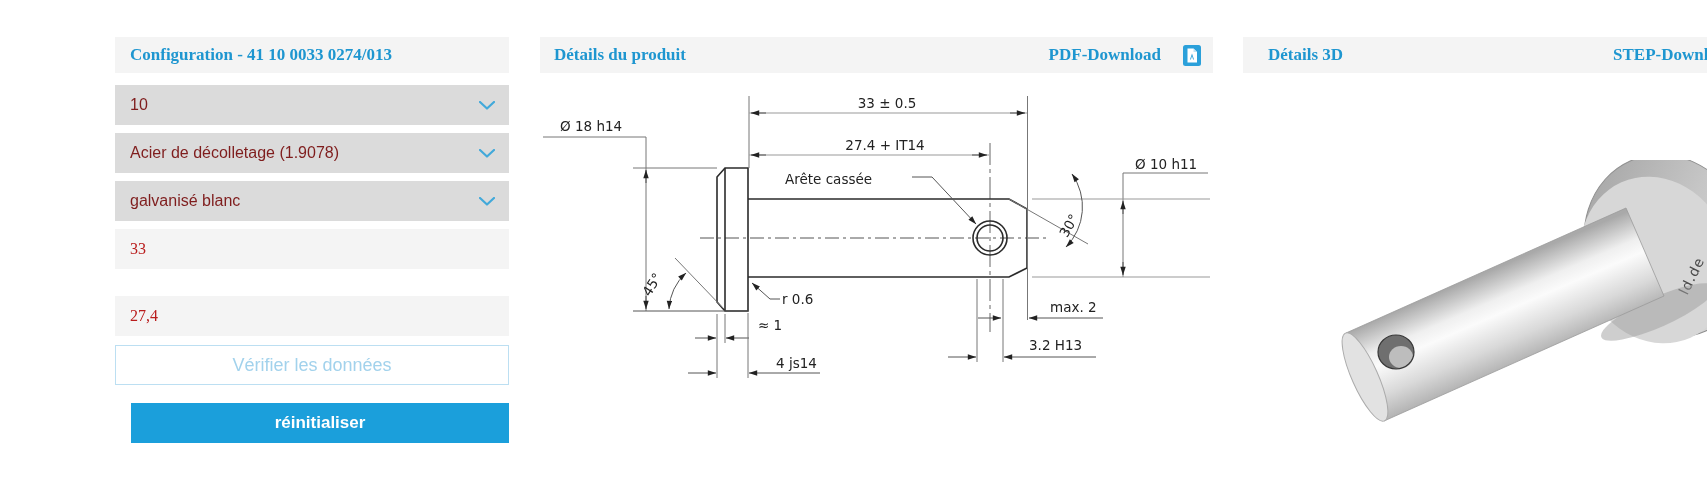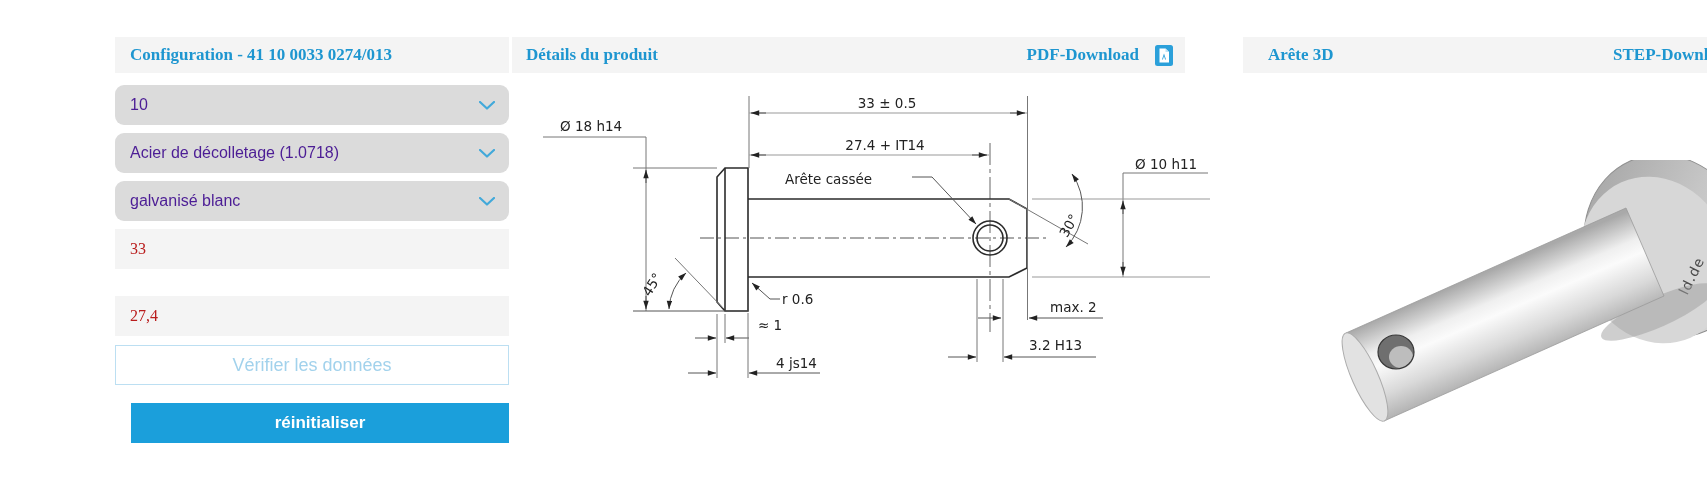--- a/index.html
+++ b/index.html
@@ -2,25 +2,25 @@
 <html><head>
 <meta charset="utf-8">
 <style>
   html,body{margin:0;padding:0;background:#fff;}
   body{width:1707px;height:482px;overflow:hidden;position:relative;
        font-family:"Liberation Sans",sans-serif;}
   .panel-header{position:absolute;height:36px;background:#f4f4f4;display:flex;
        align-items:center;justify-content:space-between;box-sizing:border-box;font-family:Liberation Serif, serif;}
   .panel-title{color:#1e96d0;font-weight:700;font-size:17px;white-space:nowrap;}
   .link{color:#1e96d0;font-weight:700;font-size:17px;white-space:nowrap;cursor:pointer;
-       display:flex;align-items:center;gap:16px;}
+       display:flex;align-items:center;gap:22px;}
   
   .cfg-row{position:absolute;left:115px;width:394px;height:40px;box-sizing:border-box;}
-  .dropdown{background:#dbdbdb;color:#4c1d95;font-size:16px;line-height:40px;
-       padding:0 15px;cursor:pointer;border-radius:9px;}
+  .dropdown{background:#dbdbdb;color:#7f1d1d;font-size:16px;line-height:40px;
+       padding:0 15px;cursor:pointer;}
   .dropdown .chev{position:absolute;right:14px;top:16px;}
   .field{background:#f4f4f4;border:none;color:#b91c1c;font-size:16px;
        padding:0 15px;width:100%;height:100%;box-sizing:border-box;
        font-family:Liberation Serif, serif;outline:none;}
   .btn-outline{background:#ffffff;border:1px solid #bcdff2;color:#a2d2ec;
        font-size:18px;width:100%;height:100%;cursor:pointer;
        font-family:"Liberation Sans",sans-serif;}
   .btn-solid{background:#1b9fdb;border:none;color:#ffffff;font-size:17px;
        font-weight:700;width:100%;height:100%;cursor:pointer;
        font-family:"Liberation Sans",sans-serif;}
@@ -43,21 +43,21 @@
   </div>
 
   <div class="cfg-row dropdown" style="top:85px;">
     <span>10</span>
     <svg class="chev" width="16" height="9">
       <polyline points="1,1 8,7.5 15,1" fill="none" stroke="#42a9da" stroke-width="2.2" stroke-linecap="round" stroke-linejoin="round"></polyline>
     </svg>
   </div>
 
   <div class="cfg-row dropdown" style="top:133px;">
-    <span>Acier de décolletage (1.0718)</span>
+    <span>Acier de décolletage (1.9078)</span>
     <svg class="chev" width="16" height="9">
       <polyline points="1,1 8,7.5 15,1" fill="none" stroke="#42a9da" stroke-width="2.2" stroke-linecap="round" stroke-linejoin="round"></polyline>
     </svg>
   </div>
 
   <div class="cfg-row dropdown" style="top:181px;">
     <span>galvanisé blanc</span>
     <svg class="chev" width="16" height="9">
       <polyline points="1,1 8,7.5 15,1" fill="none" stroke="#42a9da" stroke-width="2.2" stroke-linecap="round" stroke-linejoin="round"></polyline>
     </svg>
@@ -74,21 +74,21 @@
   <div class="cfg-row" style="top:345px;border-radius:9px;">
     <button class="btn-outline">Vérifier les données</button>
   </div>
 
   <div class="cfg-row" style="top:403px;padding-left:16px;">
     <button class="btn-solid">réinitialiser</button>
   </div>
 </div>
 
 <div>
-  <div class="panel-header" style="left:512px;top:37px;width:673px;padding:0 12px 0 14px;">
+  <div class="panel-header" style="left:540px;top:37px;width:673px;padding:0 12px 0 14px;">
     <span class="panel-title">Détails du produit</span>
     <span class="link">
       <span>PDF-Download</span>
       <svg width="18" height="21">
         <rect x="0" y="0" width="18" height="21" rx="2.5" fill="#2ba0da"></rect>
         <path d="M4.5,3.5 h6 l3.5,3.5 V17.5 H4.5 Z" fill="#ffffff"></path>
         <path d="M10.5,3.5 l3.5,3.5 h-3.5 z" fill="#bfe3f5"></path>
         <path d="M7,14.5 l2,-6 l2,6 l-0.9,0 l-1.1,-3.4 l-1.1,3.4 z" fill="#2ba0da"></path>
       </svg>
     </span>
@@ -167,21 +167,21 @@
 
     <text x="489" y="270">3.2 H13</text>
     <path class="dim" d="M437,199 V282 M463,243 V282"></path>
     <line class="arrseg" x1="408" y1="277" x2="436" y2="277" marker-end="url(#arr)" stroke="#888"></line>
     <line class="arrseg" x1="556" y1="277" x2="464" y2="277" marker-end="url(#arr)" stroke="#888"></line>
   </svg>
 </div>
 
 <div>
   <div class="panel-header" style="left:1243px;top:37px;width:464px;padding:0 0 0 25px;">
-    <span class="panel-title">Arête 3D</span>
+    <span class="panel-title">Détails 3D</span>
     <span class="link" style="position:absolute;left:370px;">
       <span>STEP-Download</span>
     </span>
   </div>
 
   <svg class="model-svg" width="407" height="300" viewBox="0 0 407 300">
     <defs>
       <linearGradient id="shaftG" gradientUnits="userSpaceOnUse" x1="46" y1="173" x2="84" y2="261">
         <stop offset="0" stop-color="#a9a9a9"></stop>
         <stop offset="0.30" stop-color="#efefef"></stop>

